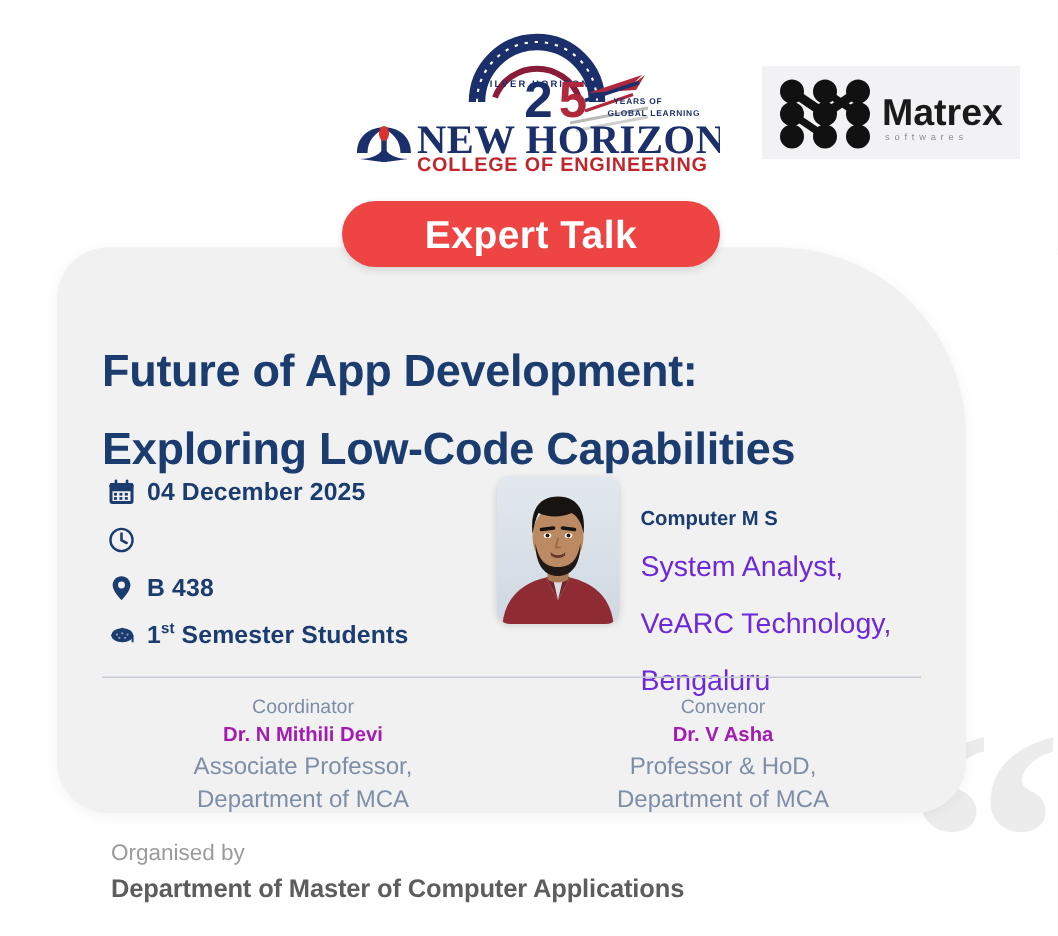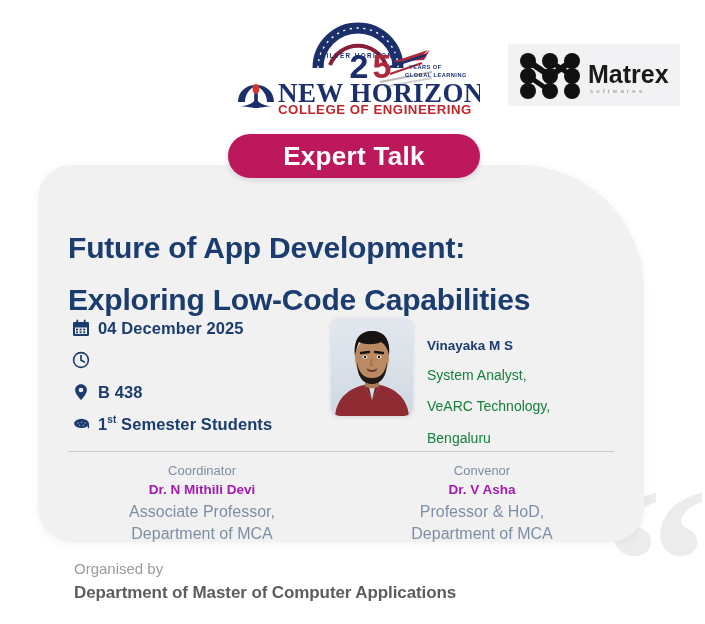--- a/index.html
+++ b/index.html
@@ -30,21 +30,21 @@
     left:38px; top:165px; width:606px; height:377px;
     background:#f1f1f1;
     border-radius:34px 125px 34px 34px;
     box-shadow:0 2px 10px rgba(0,0,0,0.05);
   }
 
   
   .badge{
     position:absolute; left:228px; top:134px;
     width:252px; height:44px;
-    background:#be185d;
+    background:#ef4444;
     border-radius:22px;
     display:flex; align-items:center; justify-content:center;
     box-shadow:0 2px 6px rgba(0,0,0,0.12);
     z-index:5;
   }
   .badge-text{
     color:#ffffff; font-size:26px; font-weight:bold; letter-spacing:0.3px;
   }
 
   
@@ -77,21 +77,21 @@
     position:absolute; left:331px; top:318px;
     display:flex; align-items:flex-start;
   }
   .photo{
     width:82px; height:98px; border-radius:9px; overflow:hidden;
     background:#d7dde4; flex:0 0 82px;
     box-shadow:0 1px 4px rgba(0,0,0,0.12);
   }
   .sp-info{margin-left:14px; padding-top:20px;}
   .sp-name{color:#1b3c6e; font-size:13.5px; font-weight:bold; margin-bottom:2px;}
-  .sp-line{color:#15803d; font-size:14px; line-height:1.32;margin-top:13px;}
+  .sp-line{color:#6d28d9; font-size:19px; line-height:1.32;margin-top:13px;}
 
   
   .divider{
     position:absolute; left:68px; top:451px; width:546px; height:1px;
     background:#c6ccd4;
   }
 
   
   .orgs{
     position:absolute; left:62px; top:462px; width:560px;
@@ -290,21 +290,21 @@
       <ellipse cx="34" cy="39" rx="2.5" ry="1.7" fill="#ffffff"></ellipse>
       <ellipse cx="48" cy="39" rx="2.5" ry="1.7" fill="#ffffff"></ellipse>
       <circle cx="34" cy="39" r="1.3" fill="#241710"></circle>
       <circle cx="48" cy="39" r="1.3" fill="#241710"></circle>
 
       <path d="M41 41 L39.4 47 L42.4 47" stroke="#9b6b48" stroke-width="1.2" fill="none" stroke-linecap="round"></path>
       <path d="M37 52 C39.5 53.6 42.5 53.6 45 52" stroke="#6d3a33" stroke-width="1.5" fill="none" stroke-linecap="round"></path>
     </svg>
   </div>
   <div class="sp-info">
-    <div class="sp-name">Vinayaka M S</div>
+    <div class="sp-name">Computer M S</div>
     <div class="sp-line">System Analyst,</div>
     <div class="sp-line">VeARC Technology,</div>
     <div class="sp-line">Bengaluru</div>
   </div>
 </div>
 
 <div class="divider"></div>
 
 <div class="orgs">
   <div class="org">

